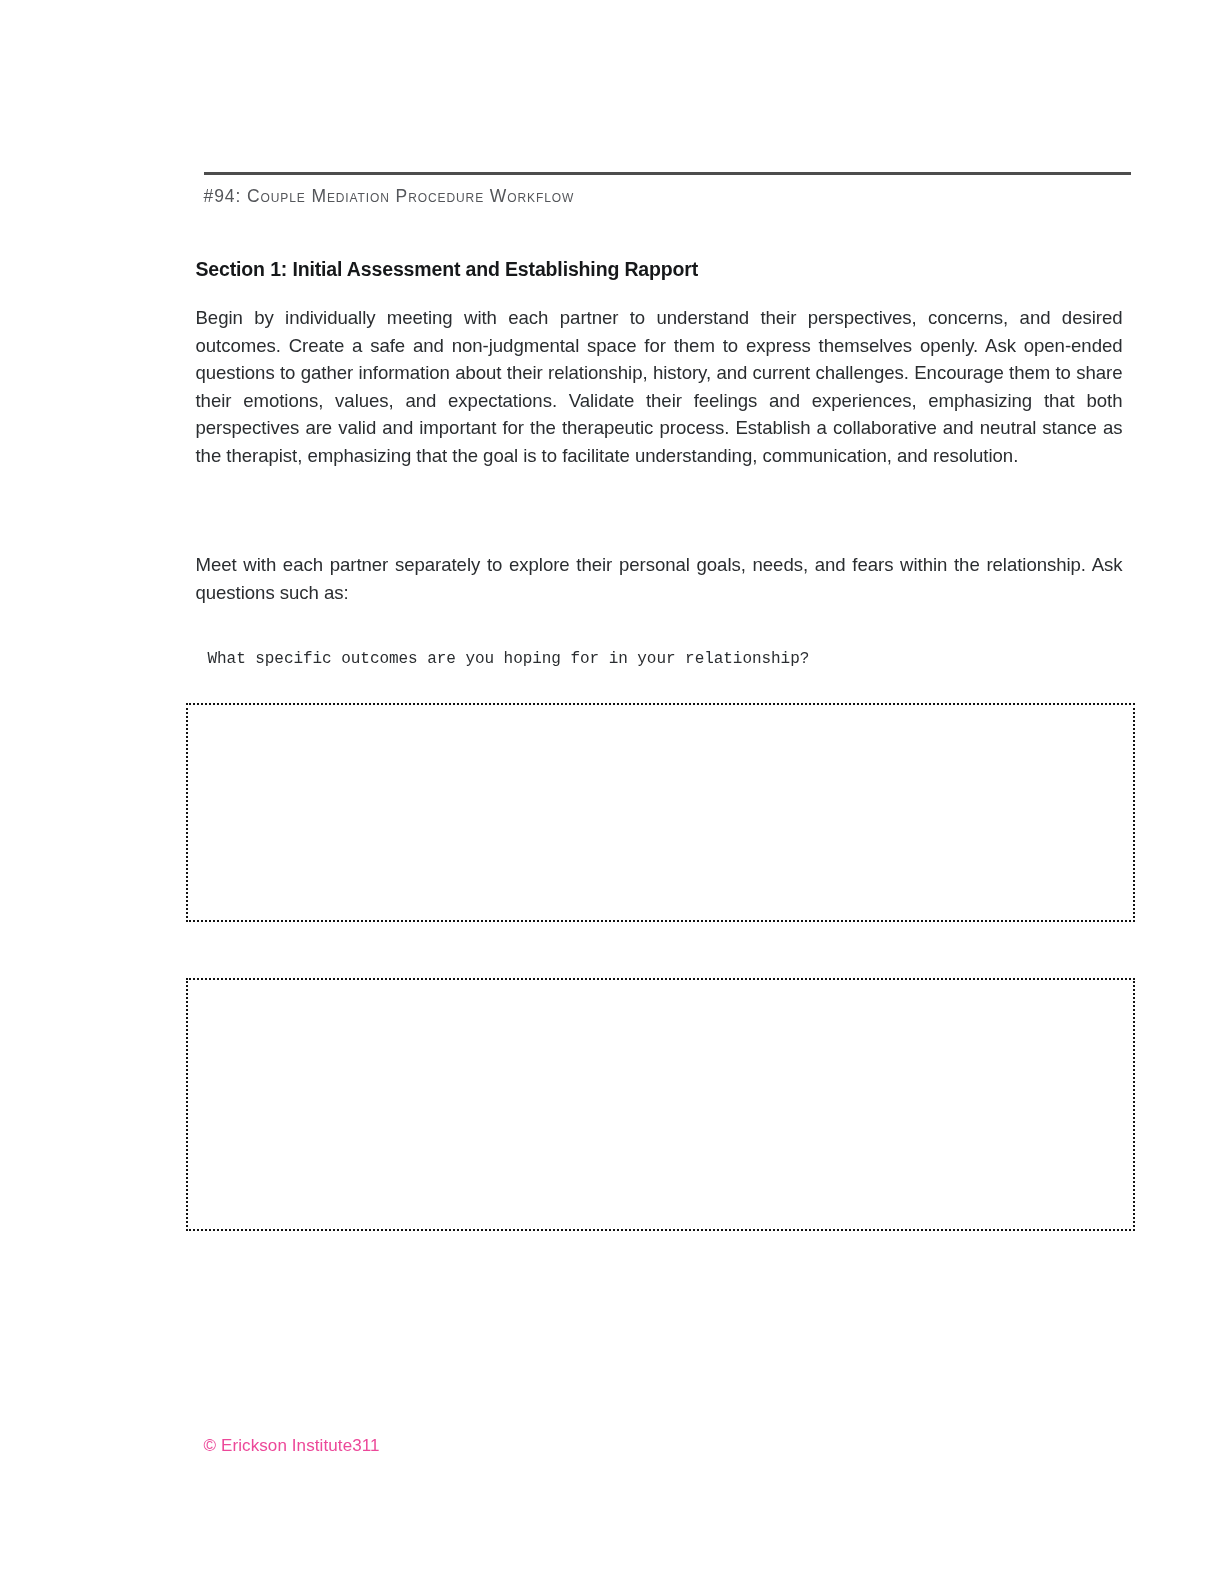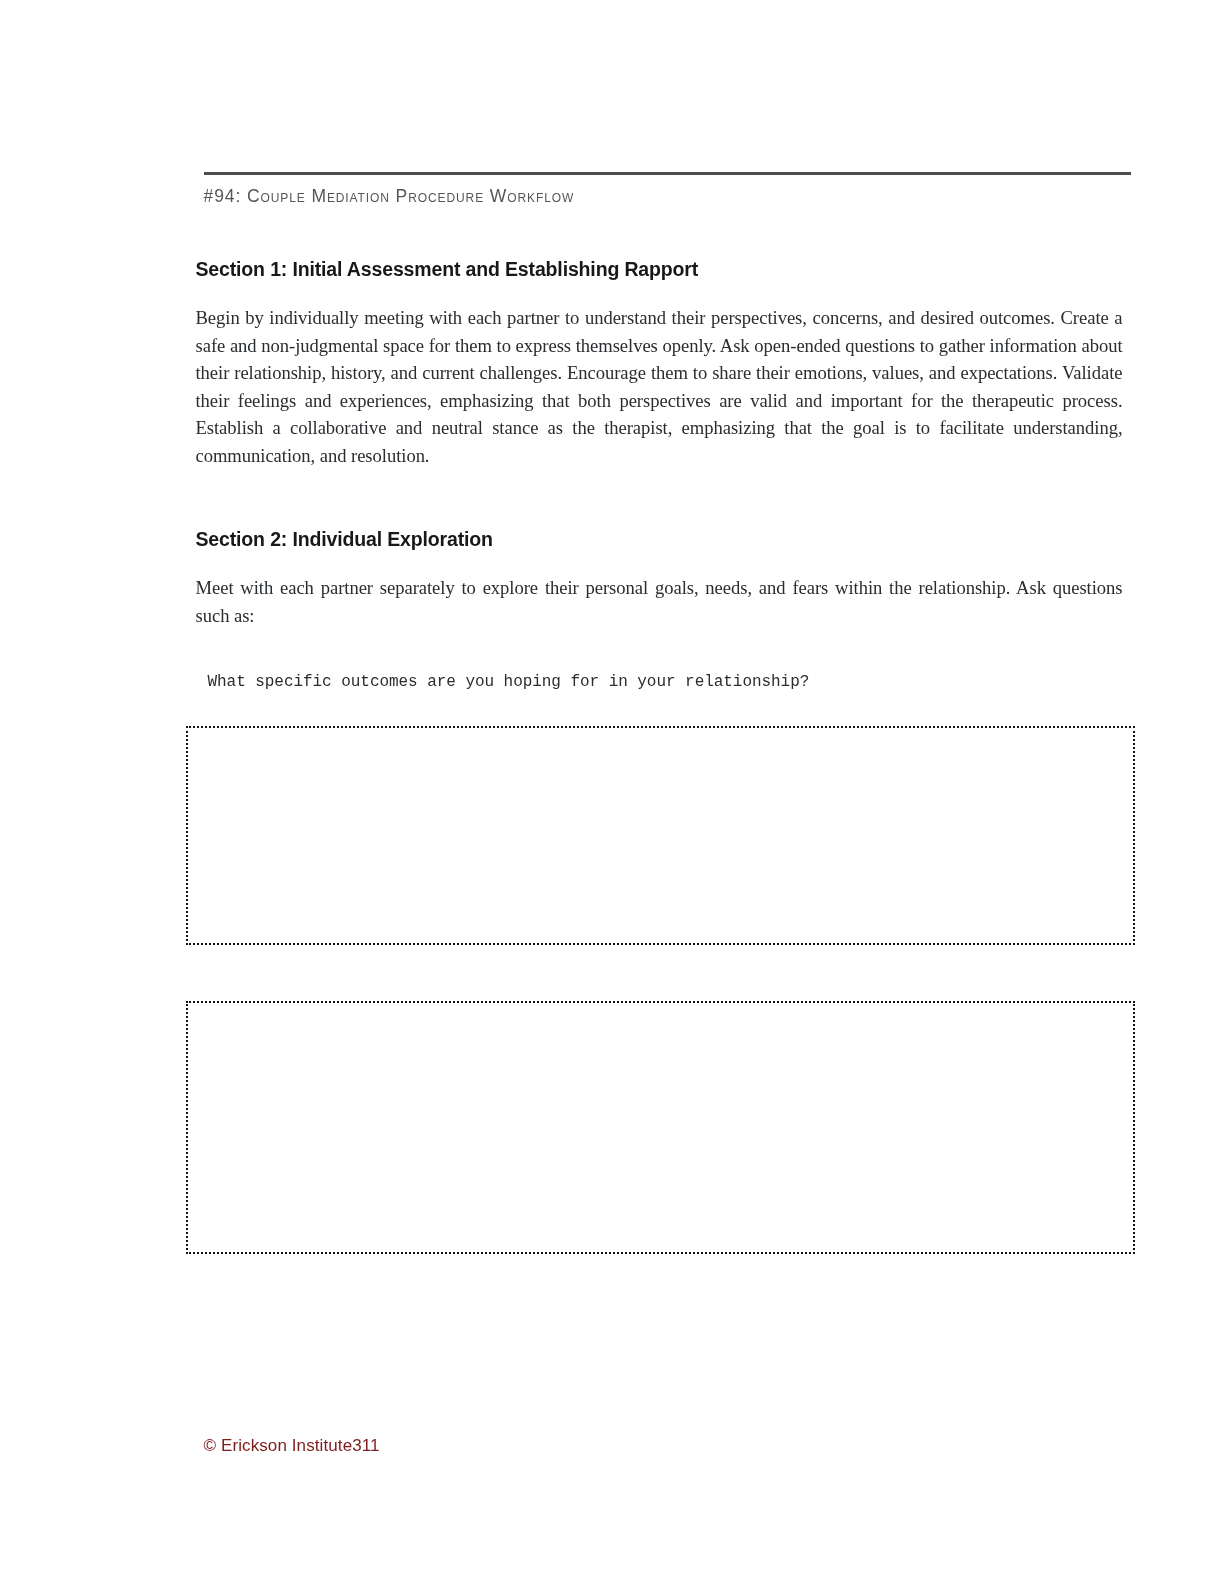--- a/index.html
+++ b/index.html
@@ -57,21 +57,21 @@
   .section-heading {
     font-family: "Liberation Sans", sans-serif;
     font-size: 19.5px;
     font-weight: bold;
     color: #16181a;
     letter-spacing: -0.15px;
     margin: 0;
   }
 
   .body-text {
-    font-family: Liberation Serif, serif;
+    font-family: Liberation Sans, sans-serif;
     font-size: 18.6px;
     line-height: 27.5px;
     color: #2a2d30;
     text-align: justify;
     text-justify: inter-word;
     margin: 0;
     letter-spacing: -0.05px;
   }
   .body-text.last-line-left { text-align-last: left; }
 
@@ -106,21 +106,21 @@
   
   .footer {
     position: absolute;
     left: 143px;
     top: 1436px;
     width: 927px;
     display: flex;
     align-items: baseline;
     font-family: "Liberation Sans", sans-serif;
     font-size: 17px;
-    color: #7f1d1d;
+    color: #ec4899;
     letter-spacing: 0.1px;
   }
   .footer-left   { flex: 0 0 auto; }
   .footer-center { flex: 1 1 auto; text-align: center; margin-left: -38px; }
   .footer-right  { flex: 0 0 auto; text-align: right; }
 </style>
 </head>
 <body>
 
 <div class="page">
@@ -133,21 +133,20 @@
   <div class="content">
 
     <h2 class="section-heading">Section 1: Initial Assessment and Establishing Rapport</h2>
 
     <div class="gap-after-h1"></div>
 
     <p class="body-text last-line-left">Begin by individually meeting with each partner to understand their perspectives, concerns, and desired outcomes. Create a safe and non-judgmental space for them to express themselves openly. Ask open-ended questions to gather information about their relationship, history, and current challenges. Encourage them to share their emotions, values, and expectations. Validate their feelings and experiences, emphasizing that both perspectives are valid and important for the therapeutic process. Establish a collaborative and neutral stance as the therapist, emphasizing that the goal is to facilitate understanding, communication, and resolution.</p>
 
     <div class="gap-sections"></div>
 
-    <h2 class="section-heading">Section 2: Individual Exploration</h2>
 
     <div class="gap-after-h2"></div>
 
     <p class="body-text last-line-left">Meet with each partner separately to explore their personal goals, needs, and fears within the relationship. Ask questions such as:</p>
 
     <div class="gap-before-q"></div>
 
     <p class="question-text">What specific outcomes are you hoping for in your relationship?</p>
 
     <div class="gap-before-box"></div>

